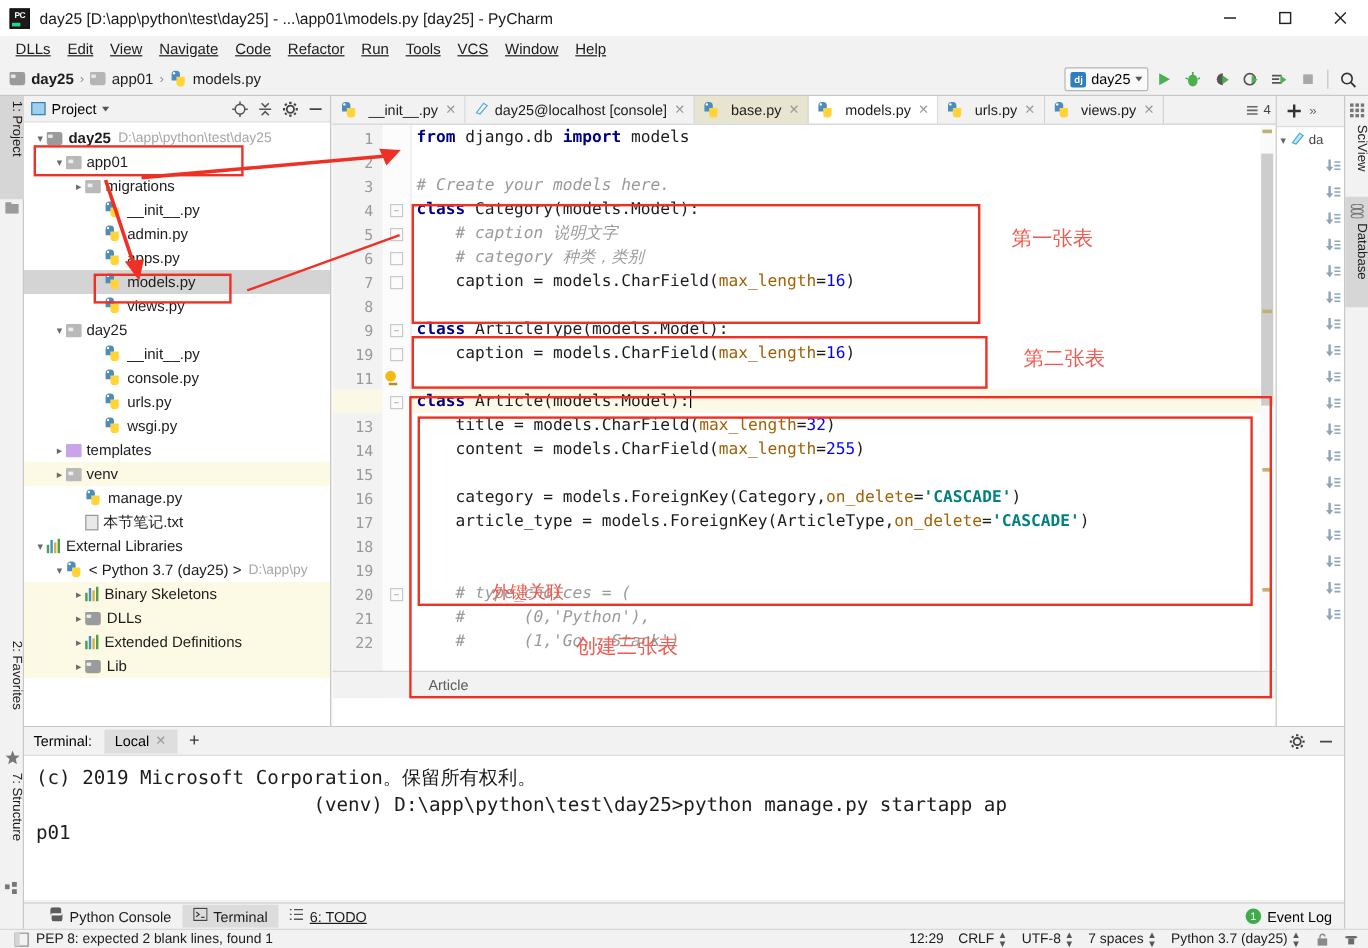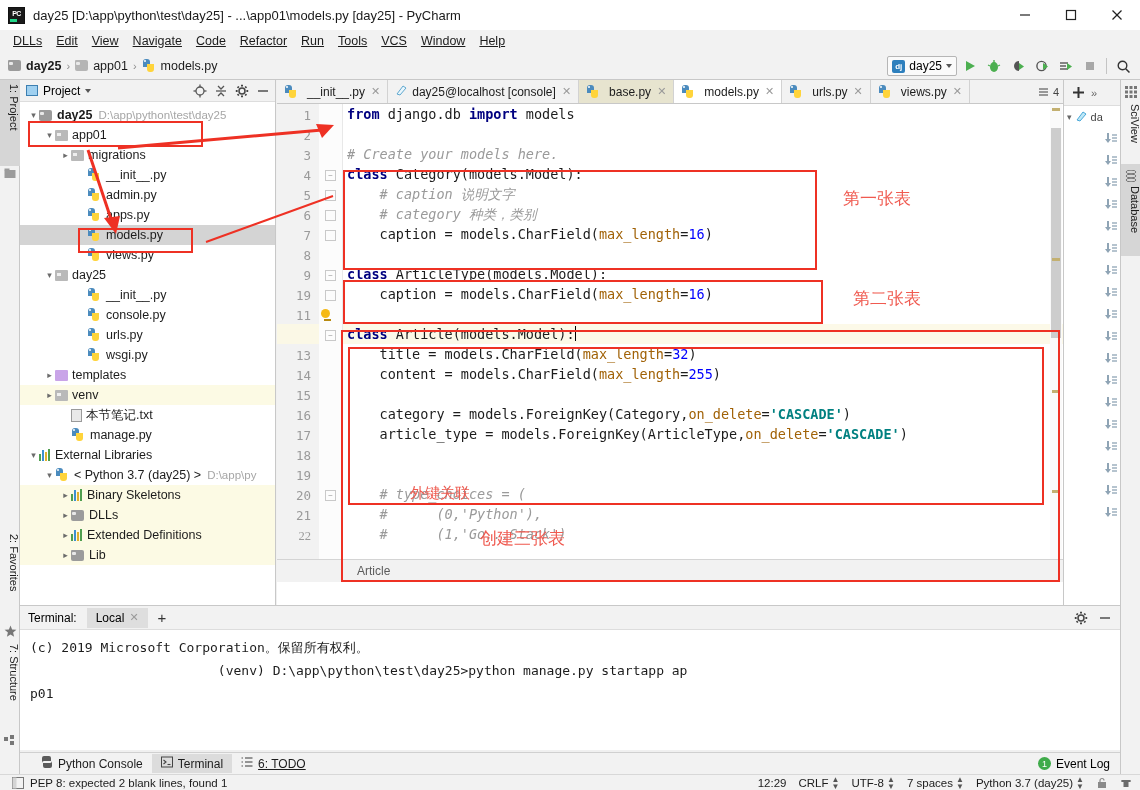--- a/index.html
+++ b/index.html
@@ -173,21 +173,21 @@
 
   
   .termpanel{ position:absolute; left:20px; top:605px; width:1100px; height:145px; background:#fff;
               border-top:1px solid #c8c8c8;}
   .term-head{ height:24px; background:#f2f2f2; display:flex; align-items:center; padding-left:8px;
               font-size:12px; gap:0; border-bottom:1px solid #ddd;}
   .term-tab{ display:flex; align-items:center; gap:5px; padding:3px 9px; background:#dedede; font-size:12px;}
   .term-plus{ padding:0 10px; font-size:15px; color:#333;}
   .term-head-right{ margin-left:auto; display:flex; align-items:center; gap:6px; padding-right:6px;}
   .term-body{ position:absolute; top:24px; left:0; right:0; bottom:0; background:#fff;
-              font-family:"DejaVu Sans Mono", monospace; font-size:13px; line-height:23px; color:#1c1c1c;
+              font-family:"DejaVu Sans Mono", monospace; font-size:16px; line-height:23px; color:#1c1c1c;
               padding:6px 6px 0 10px; white-space:pre-wrap;}
 
   
   .bottabs{ position:absolute; left:20px; top:752px; width:1100px; height:22px; background:#f2f2f2;
             display:flex; align-items:center; padding-left:12px; font-size:12px; gap:0;
             border-top:1px solid #d0d0d0;}
   .btab{ display:flex; align-items:center; gap:5px; padding:2px 9px; color:#1c1c1c;}
   .btab.sel{ background:#dcdcdc; }
   .btab u{ text-decoration: underline; }
   .evlog{ margin-left:auto; display:flex; align-items:center; gap:5px; padding-right:10px;}
@@ -526,32 +526,32 @@
         </div>
         <div class="trow hl">
           <span style="width:24px;display:inline-block"></span>
           <span class="arrow">▸</span>
           <span class="ico-mod"></span>
           <span class="tlabel">venv</span>
         </div>
         <div class="trow">
           <span style="width:40px;display:inline-block"></span>
           <span class="arrow"></span>
+          <span class="ico-py">
+            <i class="b1"></i>
+            <i class="b2"></i>
+            <i class="dot"></i>
+          </span>
+          <span class="tlabel">manage.py</span>
+        </div>
+        <div class="trow">
+          <span style="width:40px;display:inline-block"></span>
+          <span class="arrow"></span>
           <span class="ico-txt"></span>
           <span class="tlabel">本节笔记.txt</span>
-        </div>
-        <div class="trow">
-          <span style="width:40px;display:inline-block"></span>
-          <span class="arrow"></span>
-          <span class="ico-py">
-            <i class="b1"></i>
-            <i class="b2"></i>
-            <i class="dot"></i>
-          </span>
-          <span class="tlabel">manage.py</span>
         </div>
         <div class="trow">
           <span style="width:8px;display:inline-block"></span>
           <span class="arrow">▾</span>
           <span class="ico-lib">
             <i style="height:7px;background:#4f9e4f"></i>
             <i style="height:11px;background:#3f8fd0"></i>
             <i style="height:9px;background:#e0b030"></i>
             <i style="height:12px;background:#4f9e4f"></i>
           </span>
@@ -688,21 +688,21 @@
           <div style="position: absolute; left: 0px; top: 220px; width: 66px; height: 20px; background: rgb(251, 248, 230);"></div>
           <div class="lnum" style="top: 242px;">13</div>
           <div class="lnum" style="top: 262px;">14</div>
           <div class="lnum" style="top: 282px;">15</div>
           <div class="lnum" style="top: 302px;">16</div>
           <div class="lnum" style="top: 322px;">17</div>
           <div class="lnum" style="top: 342px;">18</div>
           <div class="lnum" style="top: 362px;">19</div>
           <div class="lnum" style="top: 382px;">20</div>
           <div class="lnum" style="top: 402px;">21</div>
-          <div class="lnum" style="top: 422px; font-family: Liberation Serif, serif;">22</div>
+          <div class="lnum" style="top: 422px;">22</div>
         </div>
       <div class="fold">
           <div style="position: absolute; left: 6px; top: 66px; width: 11px; height: 11px; border: 1px solid rgb(201, 201, 201); color: rgb(153, 153, 153); font-size: 8px; text-align: center; line-height: 9px; background: rgb(252, 252, 252);">−</div>
           <div style="position: absolute; left: 6px; top: 86px; width: 11px; height: 11px; border: 1px solid rgb(201, 201, 201); color: rgb(153, 153, 153); font-size: 8px; text-align: center; line-height: 9px; background: rgb(252, 252, 252);"></div>
           <div style="position: absolute; left: 6px; top: 106px; width: 11px; height: 11px; border: 1px solid rgb(201, 201, 201); color: rgb(153, 153, 153); font-size: 8px; text-align: center; line-height: 9px; background: rgb(252, 252, 252);"></div>
           <div style="position: absolute; left: 6px; top: 126px; width: 11px; height: 11px; border: 1px solid rgb(201, 201, 201); color: rgb(153, 153, 153); font-size: 8px; text-align: center; line-height: 9px; background: rgb(252, 252, 252);"></div>
           <div style="position: absolute; left: 6px; top: 166px; width: 11px; height: 11px; border: 1px solid rgb(201, 201, 201); color: rgb(153, 153, 153); font-size: 8px; text-align: center; line-height: 9px; background: rgb(252, 252, 252);">−</div>
           <div style="position: absolute; left: 6px; top: 186px; width: 11px; height: 11px; border: 1px solid rgb(201, 201, 201); color: rgb(153, 153, 153); font-size: 8px; text-align: center; line-height: 9px; background: rgb(252, 252, 252);"></div>
           <div style="position: absolute; left: 6px; top: 226px; width: 11px; height: 11px; border: 1px solid rgb(201, 201, 201); color: rgb(153, 153, 153); font-size: 8px; text-align: center; line-height: 9px; background: rgb(252, 252, 252);">−</div>
           <div style="position: absolute; left: 6px; top: 386px; width: 11px; height: 11px; border: 1px solid rgb(201, 201, 201); color: rgb(153, 153, 153); font-size: 8px; text-align: center; line-height: 9px; background: rgb(252, 252, 252);">−</div>

